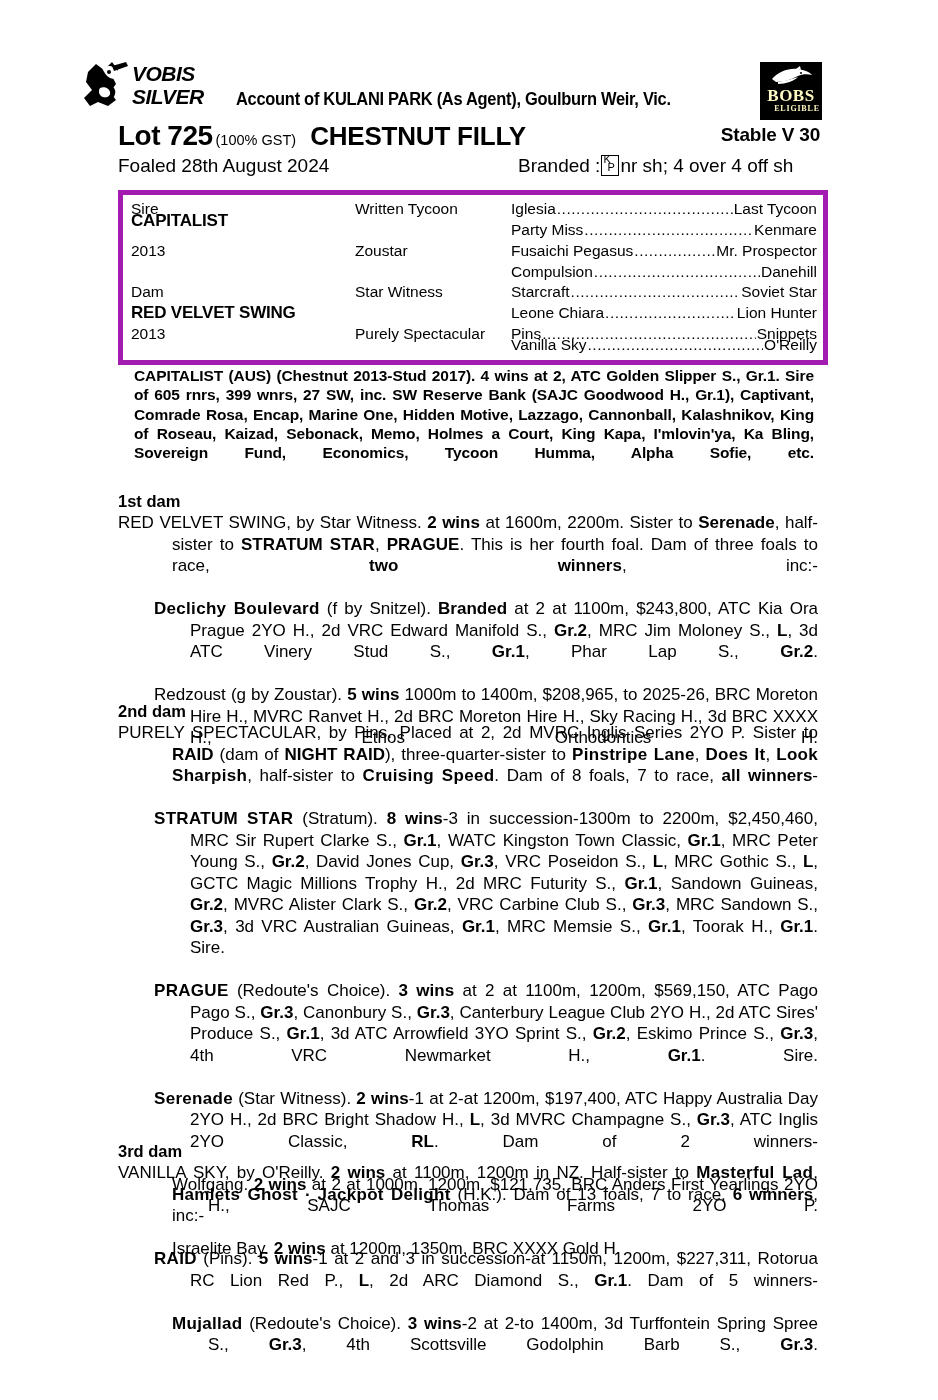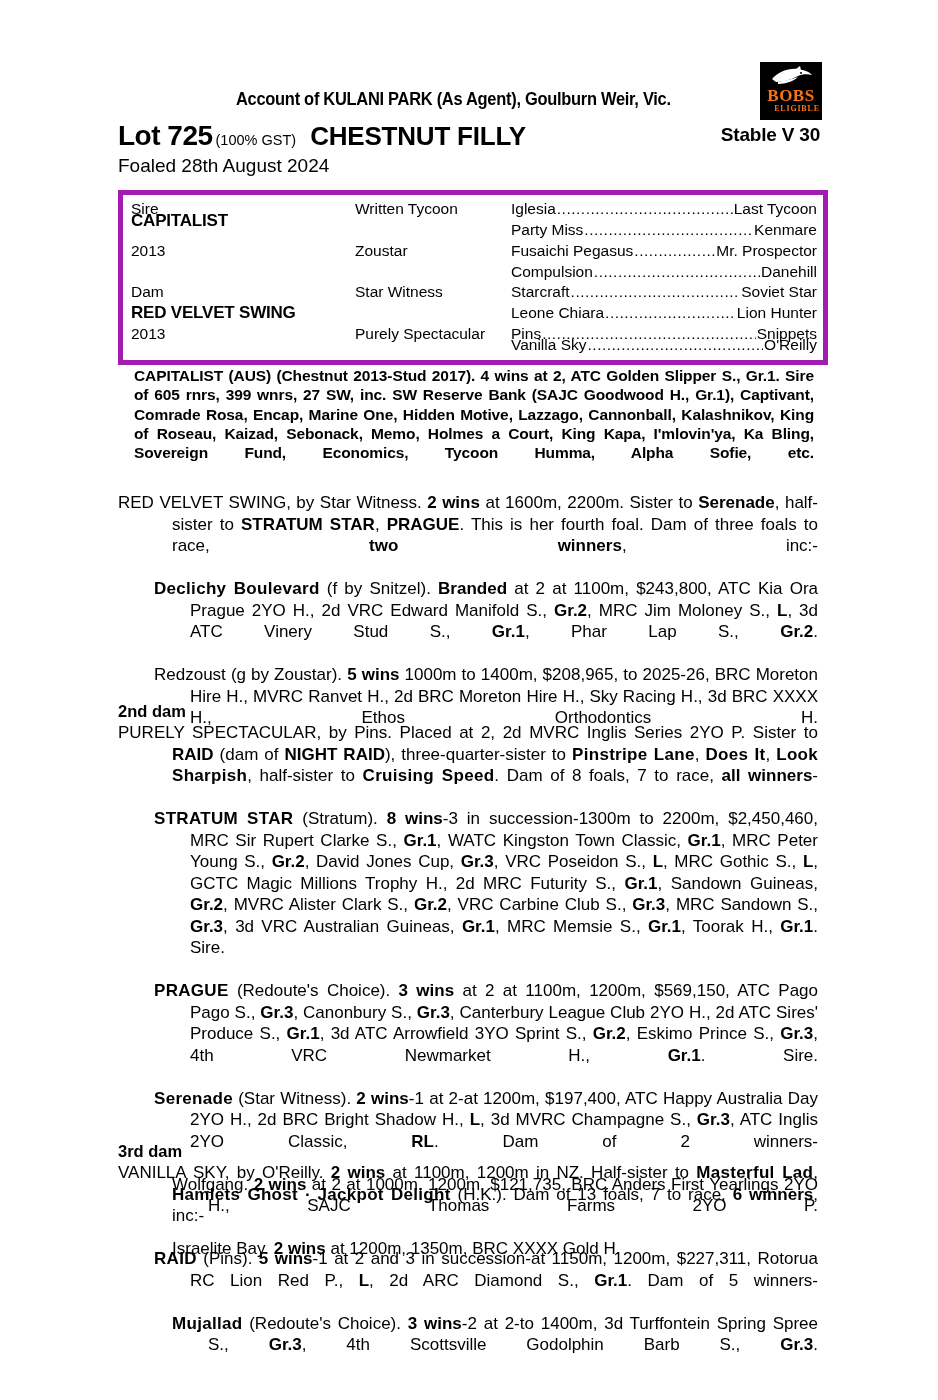--- a/index.html
+++ b/index.html
@@ -35,21 +35,21 @@
     width: 140px;
     height: 52px;
   }
   .bobs-logo {
     position: absolute;
     right: -2px;
     top: 62px;
     width: 62px;
     height: 58px;
     background: #000;
-    color: #f97316;
+    color: #fef9c3;
     text-align: center;
     overflow: hidden;
   }
   .bobs-logo .bobs-horse { display:block; margin: 4px auto 0; }
   .bobs-logo .bobs-t1 {
     display: block;
     font-family: "Liberation Serif", serif;
     font-weight: 700;
     font-size: 17px;
     line-height: 17px;
@@ -232,20 +232,36 @@
   .bigb { font-weight: 700; letter-spacing: 0.3px; }
   .sep { font-weight: 700; }
 </style>
 </head>
 <body>
 
 <div class="page">
 
   <div class="hdr">
 
+    <div class="vobis-logo">
+      <svg width="140" height="52" viewBox="0 0 140 52" aria-hidden="true">
+        <g fill="#000">
+          <path d="M6 12 L14 4 L22 10 L30 2 L36 10 L30 16 L34 24 L28 32 L34 40 L26 46 L16 42 L8 46 L2 38 L10 30 L4 22 Z"></path>
+          <path d="M20 8 C26 4 34 6 36 12 C38 18 32 20 28 18 C24 16 22 12 20 8 Z" fill="#fff"></path>
+          <circle cx="27" cy="12" r="2" fill="#000"></circle>
+          <path d="M30 6 L44 2 L46 6 L32 11 Z"></path>
+          <path d="M12 24 C18 20 28 22 32 28 C36 34 30 42 22 42 C14 42 10 34 12 24 Z"></path>
+          <path d="M18 28 C22 26 27 28 28 32 C29 36 25 38 21 37 C17 36 16 31 18 28 Z" fill="#fff"></path>
+        </g>
+        <g fill="#000" font-family="'Liberation Sans', sans-serif" font-weight="700" font-style="italic" font-size="21" letter-spacing="-0.5">
+          <text x="50" y="21">VOBIS</text>
+          <text x="50" y="44">SILVER</text>
+        </g>
+      </svg>
+    </div>
 
     <div class="bobs-logo">
       <svg class="bobs-horse" width="46" height="20" viewBox="0 0 46 20" aria-hidden="true">
         <path d="M4 13 C10 6 20 2 30 3 C36 4 42 6 44 9 C40 8 34 8 30 10 C24 13 16 16 8 16 Z" fill="#fff"></path>
         <path d="M28 3 L32 0 L33 4 Z" fill="#fff"></path>
         <path d="M10 16 C16 15 24 13 30 11 C26 15 18 18 10 18 Z" fill="#fff"></path>
         <circle cx="33" cy="7" r="1" fill="#000"></circle>
       </svg>
       <span class="bobs-t1">BOBS</span>
       <span class="bobs-t2">ELIGIBLE</span>
@@ -254,20 +270,21 @@
     <div class="account-line">Account of KULANI PARK (As Agent), Goulburn Weir, Vic.</div>
   </div>
 
   <div class="title-row">
     <span class="lot-no">Lot 725</span><span class="gst">(100% GST)</span><span class="colour-sex">CHESTNUT FILLY</span>
     <span class="stable">Stable V 30</span>
   </div>
 
   <div class="sub-row">
     <span>Foaled 28th August 2024</span>
+    <span class="branded"><span>Branded :</span><span class="brandbox"><span class="bk">K</span><span class="bp">P</span></span><span>nr sh; 4 over 4 off sh</span></span>
   </div>
 
   <div class="ped">
     <div class="ped-inner">
       <div class="ped-col1">
         <div class="ped-label" style="position:absolute;top:5px;left:0;white-space:nowrap">Sire</div>
         <div class="ped-name" style="position:absolute;top:16px;left:0;white-space:nowrap">CAPITALIST</div>
         <div class="ped-label" style="position:absolute;top:47px;left:0;white-space:nowrap">2013</div>
         <div class="ped-label" style="position:absolute;top:88px;left:0;white-space:nowrap">Dam</div>
         <div class="ped-name" style="position:absolute;top:108px;left:0;white-space:nowrap">RED VELVET SWING</div>
@@ -322,20 +339,21 @@
           <span class="l-dots">....................................................................</span>
           <span class="l-right">O'Reilly</span>
         </div>
       </div>
     </div>
   </div>
 
   <div class="sire-para">CAPITALIST (AUS) (Chestnut 2013-Stud 2017). 4 wins at 2, ATC Golden Slipper S., Gr.1. Sire of 605 rnrs, 399 wnrs, 27 SW, inc. SW Reserve Bank (SAJC Goodwood H., Gr.1), Captivant, Comrade Rosa, Encap, Marine One, Hidden Motive, Lazzago, Cannonball, Kalashnikov, King of Roseau, Kaizad, Sebonack, Memo, Holmes a Court, King Kapa, I'mlovin'ya, Ka Bling, Sovereign Fund, Economics, Tycoon Humma, Alpha Sofie, etc.</div>
 
   <div class="sec" style="top:492px">
+    <div class="dam-head">1st dam</div>
     <p class="blk hang"><span>RED VELVET SWING</span><span>, by Star Witness. </span><b>2 wins</b><span> at 1600m, 2200m. Sister to </span><b>Serenade</b><span>, half-sister to </span><b>STRATUM STAR</b><span>, </span><b>PRAGUE</b><span>. This is her fourth foal. Dam of three foals to race, </span><b>two winners</b><span>, inc:-</span></p>
 
     <p class="blk hang2"><b class="bigb">Declichy Boulevard</b><span> (f by Snitzel). </span><b>Branded</b><span> at 2 at 1100m, $243,800, ATC Kia Ora Prague 2YO H., 2d VRC Edward Manifold S., </span><b>Gr.2</b><span>, MRC Jim Moloney S., </span><b>L</b><span>, 3d ATC Vinery Stud S., </span><b>Gr.1</b><span>, Phar Lap S., </span><b>Gr.2</b><span>.</span></p>
 
     <p class="blk hang2"><span>Redzoust</span><span> (g by Zoustar). </span><b>5 wins</b><span> 1000m to 1400m, $208,965, to 2025-26, BRC Moreton Hire H., MVRC Ranvet H., 2d BRC Moreton Hire H., Sky Racing H., 3d BRC XXXX H., Ethos Orthodontics H.</span></p>
   </div>
 
   <div class="sec" style="top:702px">
     <div class="dam-head">2nd dam</div>
     <p class="blk hang"><span>PURELY SPECTACULAR</span><span>, by Pins. Placed at 2, 2d MVRC Inglis Series 2YO P. Sister to </span><b>RAID</b><span> (dam of </span><b>NIGHT RAID</b><span>), three-quarter-sister to </span><b class="bigb">Pinstripe Lane</b><span>, </span><b class="bigb">Does It</b><span>, </span><b class="bigb">Look Sharpish</b><span>, half-sister to </span><b class="bigb">Cruising Speed</b><span>. Dam of 8 foals, 7 to race, </span><b>all winners</b><span>-</span></p>

